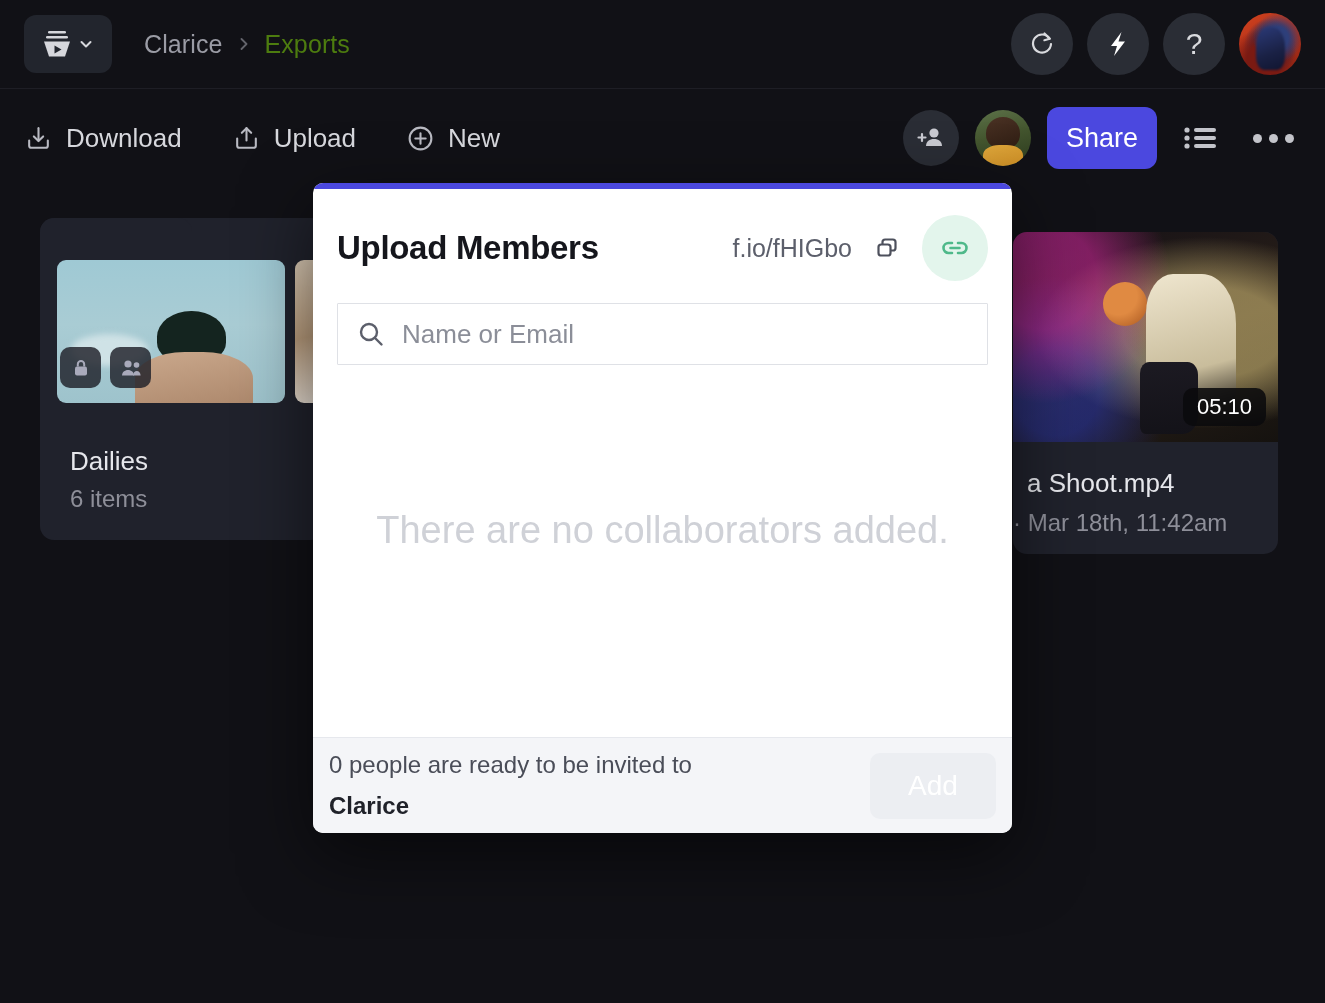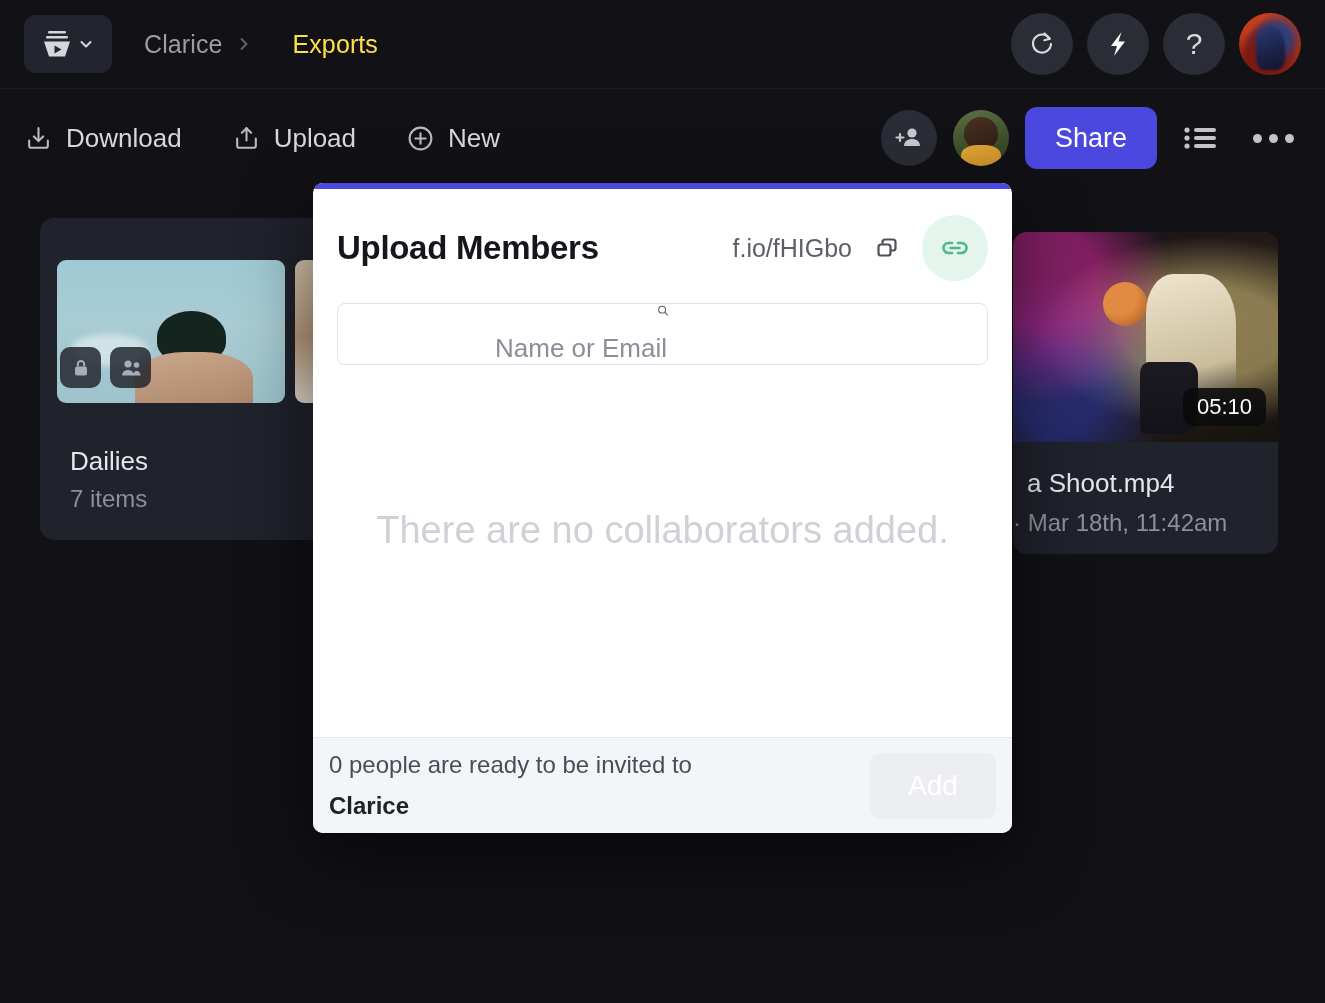--- a/index.html
+++ b/index.html
@@ -22,21 +22,21 @@
     width: 88px; height: 58px; border-radius: 12px;
     background: #22252d;
     display: flex; align-items: center; justify-content: center; gap: 6px;
     cursor: pointer; flex: 0 0 auto;
   }
   .logo-mark { width: 30px; height: 32px; display: block; }
   .chev { width: 16px; height: 16px; display: block; }
 
   .breadcrumb { display: flex; align-items: center; margin-left: 32px; gap: 14px; }
   .crumb { font-size: 25px; color: #9b9ca5; letter-spacing: .1px; cursor: pointer; }
-  .crumb.current { color: #fde047; cursor: default; margin-left: 28px; }
+  .crumb.current { color: #4d7c0f; cursor: default; }
   .crumb-sep { width: 14px; height: 16px; opacity: .6; }
 
   .topbar-right { margin-left: auto; display: flex; align-items: center; gap: 14px; }
   .circle-btn {
     width: 62px; height: 62px; border-radius: 50%;
     background: #2a2d35; display: flex; align-items: center; justify-content: center;
     cursor: pointer;
   }
   .qmark { font-size: 30px; color: #d9dade; font-weight: 400; line-height: 1; }
   .avatar-top {
@@ -79,21 +79,21 @@
     content: ""; position: absolute; left: 20%; top: 12%; width: 60%; height: 58%;
     border-radius: 50% 50% 44% 44%;
     background: linear-gradient(160deg, #4b3224 0%, #2e1d13 100%);
   }
   .avatar-collab::after {
     content: ""; position: absolute; left: 14%; top: 62%; width: 72%; height: 46%;
     border-radius: 40% 40% 0 0;
     background: linear-gradient(160deg, #e0a83c 0%, #c98a22 100%);
   }
   .share-btn {
-    height: 62px; padding: 0 30px; border-radius: 12px;
+    height: 62px; padding: 0 19px; border-radius: 12px;
     background: #4b48df; color: #ffffff; font-size: 27px;
     display: flex; align-items: center; justify-content: center; cursor: pointer;
     border: none; font-family: inherit;
   }
   .icon-btn { width: 56px; height: 56px; display: flex; align-items: center; justify-content: center; cursor: pointer; }
   .dots { display: flex; gap: 7px; }
   .dots i { width: 9px; height: 9px; border-radius: 50%; background: #c3c4ca; display: block; }
 
   
   .content { position: absolute; top: 187px; left: 0; width: 1325px; bottom: 0; }
@@ -167,22 +167,22 @@
   .modal-title { font-size: 33px; font-weight: 700; color: #15161c; letter-spacing: -.3px; }
   .header-right { margin-left: auto; display: flex; align-items: center; gap: 18px; }
   .share-url { font-size: 25px; color: #5c5f6b; }
   .copy-btn { width: 34px; height: 34px; display: flex; align-items: center; justify-content: center; cursor: pointer; }
   .link-btn {
     width: 66px; height: 66px; border-radius: 50%; background: #e3f5ec;
     display: flex; align-items: center; justify-content: center; cursor: pointer;
   }
   .search-wrap { flex: 0 0 auto; padding: 16px 24px 0 24px; }
   .search-box {
-    height: 62px; border: 1px solid #dfe1e6; border-radius: 8px; background: #ffffff;
-    display: flex; align-items: center; gap: 16px; padding: 0 18px; cursor: text; flex-direction: column;
+    height: 62px; border: 1px solid #dfe1e6; border-radius: 1px; background: #ffffff;
+    display: flex; align-items: center; gap: 16px; padding: 0 18px; cursor: text;
   }
   .search-input {
     flex: 1; border: none; outline: none; background: transparent;
     font-family: inherit; font-size: 26px; color: #2c2e36;
   }
   .search-input::placeholder { color: #8b8e98; }
   .modal-body { flex: 1 1 auto; display: flex; align-items: center; justify-content: center; padding: 0 60px 40px; }
   .empty-msg {
     text-align: center; font-size: 38px; line-height: 1.45; color: #cfd1d7; font-weight: 400;
   }
@@ -325,21 +325,21 @@
       <span class="badge">
         <svg width="24" height="22" viewBox="0 0 24 22">
           <circle cx="9" cy="7" r="3.6" fill="#a9aabb"></circle>
           <path d="M3 18.5 c0-3.4 2.7-5.6 6-5.6 s6 2.2 6 5.6 z" fill="#a9aabb"></path>
           <circle cx="17.5" cy="8" r="2.8" fill="#a9aabb"></circle>
           <path d="M14 18.5 c0-2.8 1.8-4.6 3.8-4.6 s3.8 1.8 3.8 4.6 z" fill="#a9aabb"></path>
         </svg>
       </span>
     </div>
     <div class="card-title">Dailies</div>
-    <div class="card-sub">7 items</div>
+    <div class="card-sub">6 items</div>
   </div>
 
   <div class="card video-card">
     <div class="video-thumb">
       <span class="ball"></span>
         <span class="person"></span>
         <span class="legs"></span>
       <span class="duration">05:10</span>
     </div>
     <div class="video-title">a Shoot.mp4</div>

